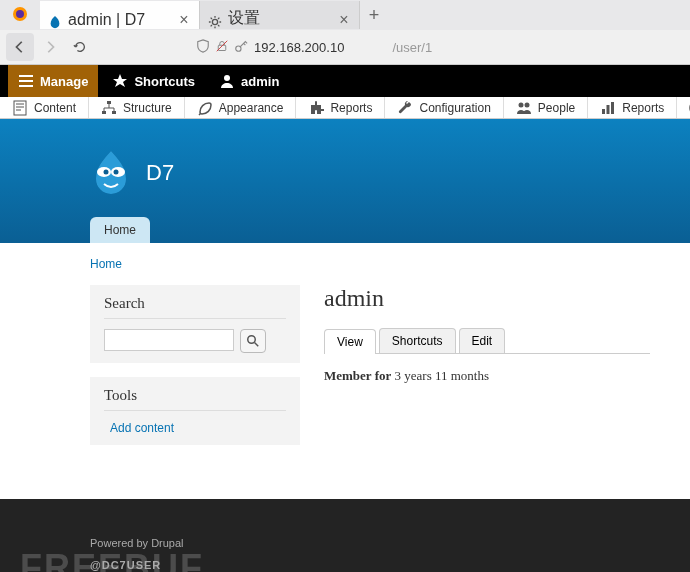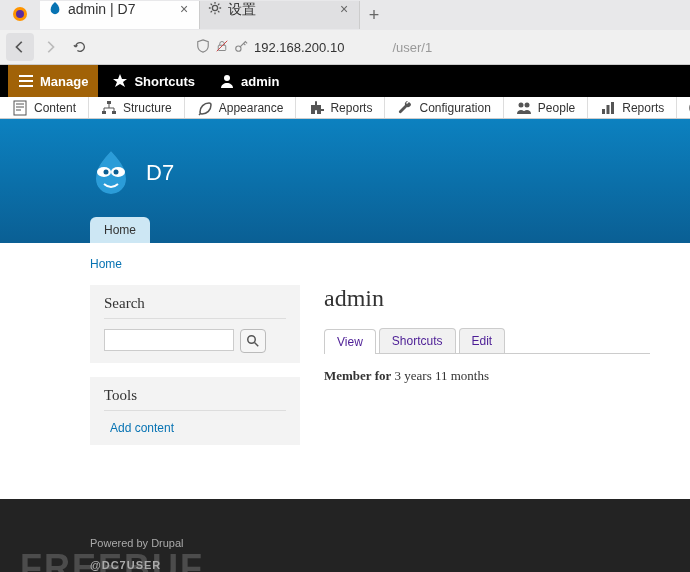--- a/index.html
+++ b/index.html
@@ -1,21 +1,21 @@
 <!DOCTYPE html>
 <html><head>
   <meta charset="utf-8">
   <style>
     * { margin: 0; padding: 0; box-sizing: border-box; }
     body { font-family: "Helvetica Neue", Arial, sans-serif; font-size: 13px; background: #fff; width: 690px; }
     
     
     .browser-chrome { background: #f0f0f0; border-bottom: 1px solid #ccc; }
     .tabs-bar { display: flex; align-items: center; height: 30px; background: #e8e8ea; }
-    .tab { display: flex; align-items: flex-start; height: 28px; padding: 0 8px; background: #fefefe; border-right: 1px solid #ccc; min-width: 160px; font-size: 14px; cursor: pointer; }
+    .tab { display: flex; align-items: flex-end; height: 28px; padding: 0 8px; background: #fefefe; border-right: 1px solid #ccc; min-width: 160px; font-size: 16px; cursor: pointer; }
     .tab.inactive { background: #e0e0e2; }
     .tab .favicon { width: 14px; height: 14px; margin-right: 6px; }
     .tab .title { flex: 1; color: #333; white-space: nowrap; overflow: hidden; }
     .tab .close { width: 14px; text-align: center; color: #666; cursor: pointer; }
     .newtab { width: 28px; text-align: center; color: #666; font-size: 18px; cursor: pointer; }
     
     .navbar { display: flex; align-items: center; height: 34px; padding: 0 6px; gap: 2px; }
     .navbtn { width: 28px; height: 28px; display: flex; align-items: center; justify-content: center; color: #555; border-radius: 4px; cursor: pointer; }
     .navbtn.back { background: #e0e0e2; }
     .url-area { flex: 1; display: flex; align-items: center; margin-left: 100px; gap: 6px; }
@@ -50,21 +50,21 @@
     .block { background: #f3f3f3; padding: 10px 14px; margin-bottom: 14px; }
     .block h2 { font-family: Georgia, serif; font-weight: normal; font-size: 15px; color: #333; border-bottom: 1px solid #ddd; padding-bottom: 6px; margin-bottom: 10px; }
     .search-form { display: flex; gap: 6px; }
     .search-input { width: 130px; height: 22px; border: 1px solid #ccc; padding: 2px 4px; }
     .search-btn { width: 26px; height: 24px; border: 1px solid #bbb; background: #f6f6f6; border-radius: 4px; cursor: pointer; display: flex; align-items: center; justify-content: center; }
     .add-link { color: #0773b3; font-size: 12px; cursor: pointer; padding-left: 6px; }
     
     .main-col { flex: 1; padding-right: 40px; }
     .page-title { font-family: Georgia, serif; font-weight: normal; font-size: 24px; color: #333; margin-bottom: 16px; }
     .local-tabs { display: flex; border-bottom: 1px solid #ccc; margin-bottom: 14px; }
-    .local-tab { padding: 5px 12px; border: 1px solid #ccc; border-bottom: none; background: #f1f1f1; font-size: 12px; color: #4c1d95; cursor: pointer; margin-right: 3px; border-radius: 4px 4px 0 0; }
+    .local-tab { padding: 5px 12px; border: 1px solid #ccc; border-bottom: none; background: #f1f1f1; font-size: 12px; color: #000000; cursor: pointer; margin-right: 3px; border-radius: 4px 4px 0 0; }
     .local-tab.active { background: #fff; position: relative; top: 1px; }
     .member-line { font-family: Georgia, serif; font-size: 13px; color: #333; }
     .member-line b { font-weight: bold; }
     
     
     .footer { background: #232323; color: #aaa; padding: 38px 0 28px 90px; font-size: 11px; position: relative; overflow: hidden; }
     .footer p { margin-bottom: 10px; }
     .footer .subtle { opacity: 0.3; font-size: 36px; font-weight: bold; position: absolute; left: 20px; top: 48px; letter-spacing: 2px; }
     .footer .user-tag { font-weight: bold; letter-spacing: 1px; }
   </style>

